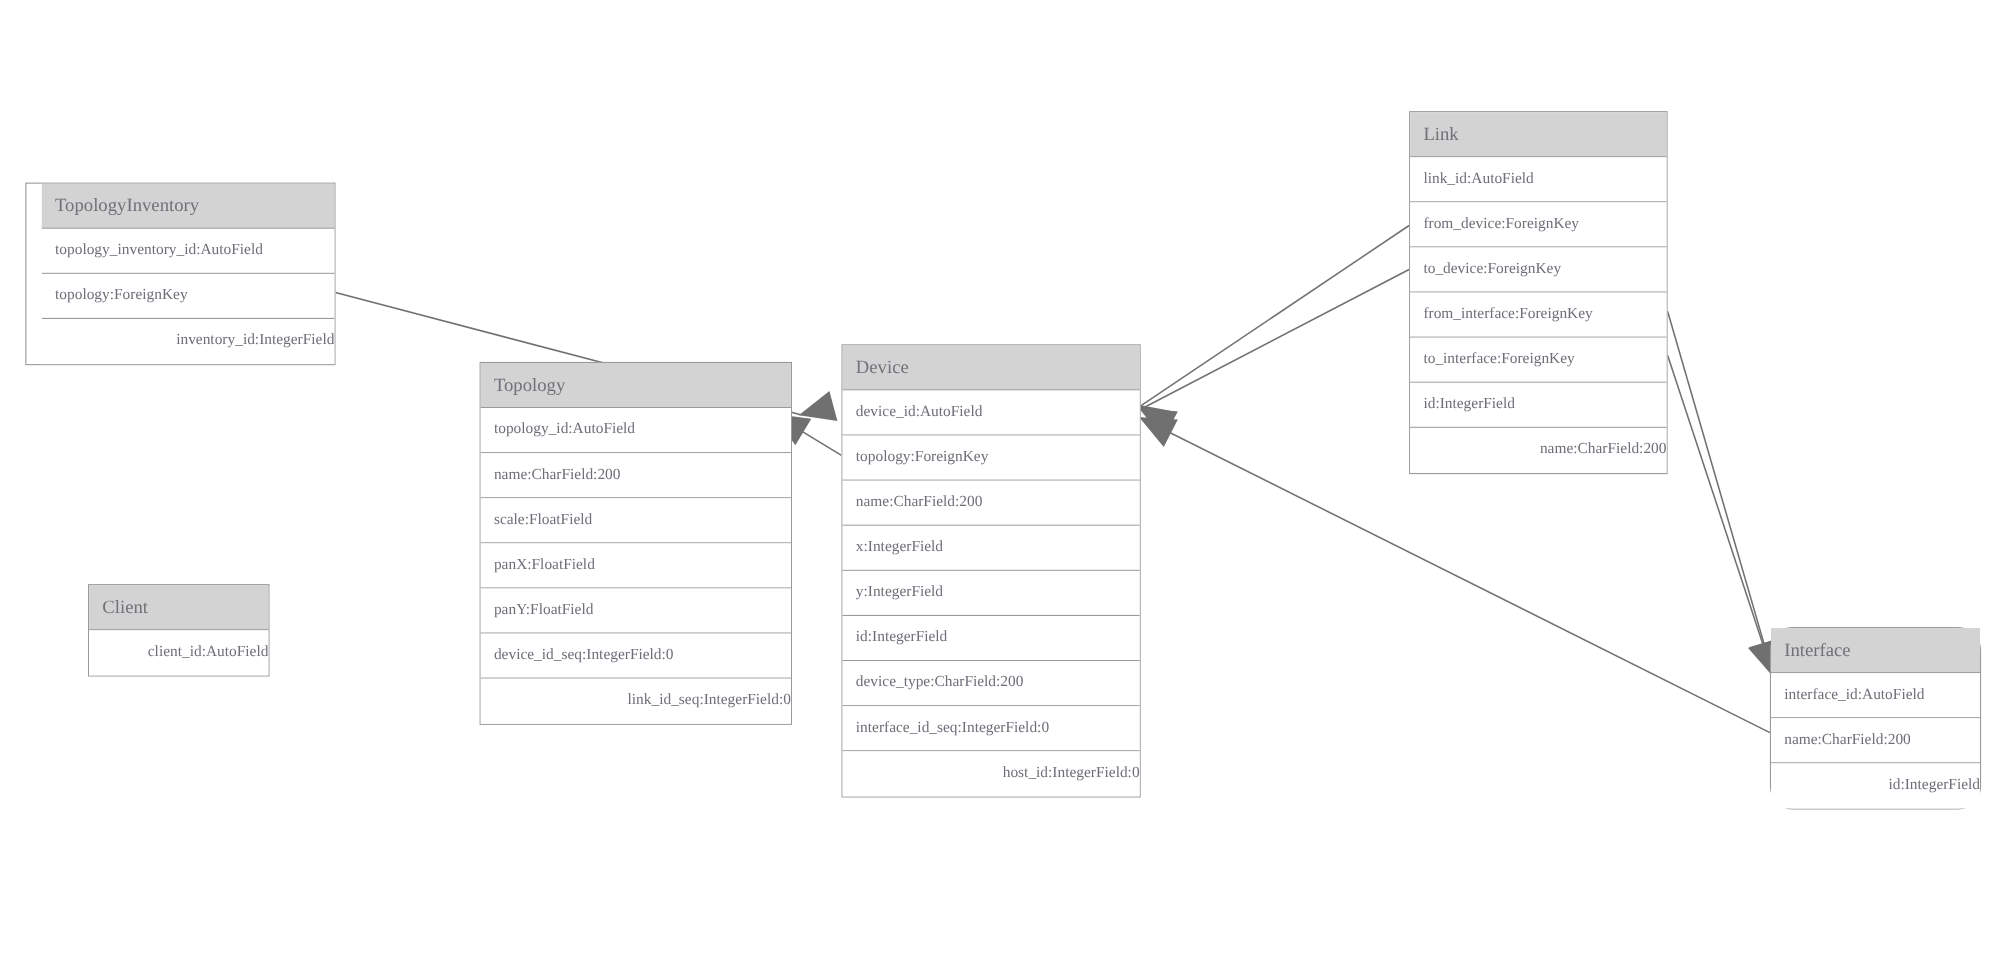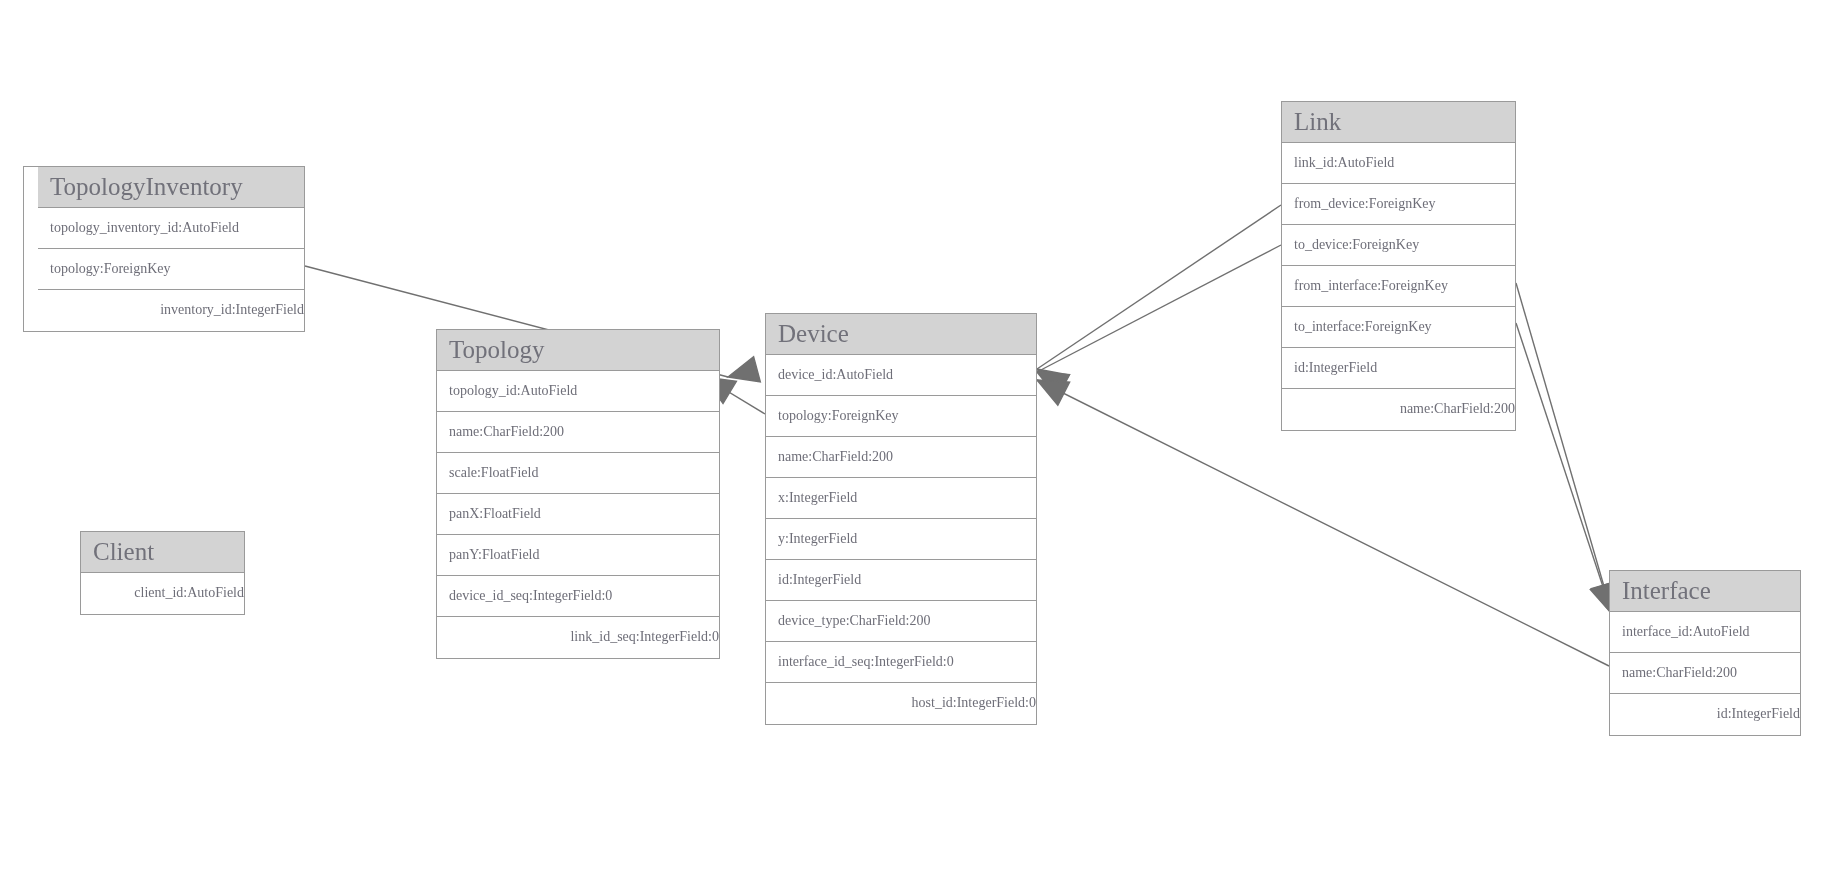--- a/index.html
+++ b/index.html
@@ -33,21 +33,21 @@
     box-sizing: border-box;
     border: 1px solid #9a9a9a;
     background: #ffffff;
     z-index: 2;
   }
   .entity-header {
     box-sizing: border-box;
     background: #d3d3d3;
     border-bottom: 1px solid #9a9a9a;
     color: #71717a;
-    font-size: 25px;
+    font-size: 17px;
     line-height: 40px;
     height: 41px;
     padding-left: 12px;
     white-space: nowrap;
     overflow: hidden;
   }
   .entity-row {
     box-sizing: border-box;
     background: #ffffff;
     border-bottom: 1px solid #9a9a9a;
@@ -124,21 +124,21 @@
       <div class="entity" style="left: 1281px; top: 101px; width: 235px;">
         <div class="entity-header">Link</div>
         <div class="entity-row">link_id:AutoField</div>
         <div class="entity-row">from_device:ForeignKey</div>
         <div class="entity-row">to_device:ForeignKey</div>
         <div class="entity-row">from_interface:ForeignKey</div>
         <div class="entity-row">to_interface:ForeignKey</div>
         <div class="entity-row">id:IntegerField</div>
         <div class="entity-row">name:CharField:200</div>
       </div>
-      <div class="entity" style="left: 1609px; top: 570px; width: 192px;">
+      <div class="entity" style="left: 1609px; top: 570px; width: 192px; border-radius: 21px;">
         <div class="entity-header">Interface</div>
         <div class="entity-row">interface_id:AutoField</div>
         <div class="entity-row">name:CharField:200</div>
         <div class="entity-row">id:IntegerField</div>
       </div>
     </div>
 
 </div>
 
 </body></html>

